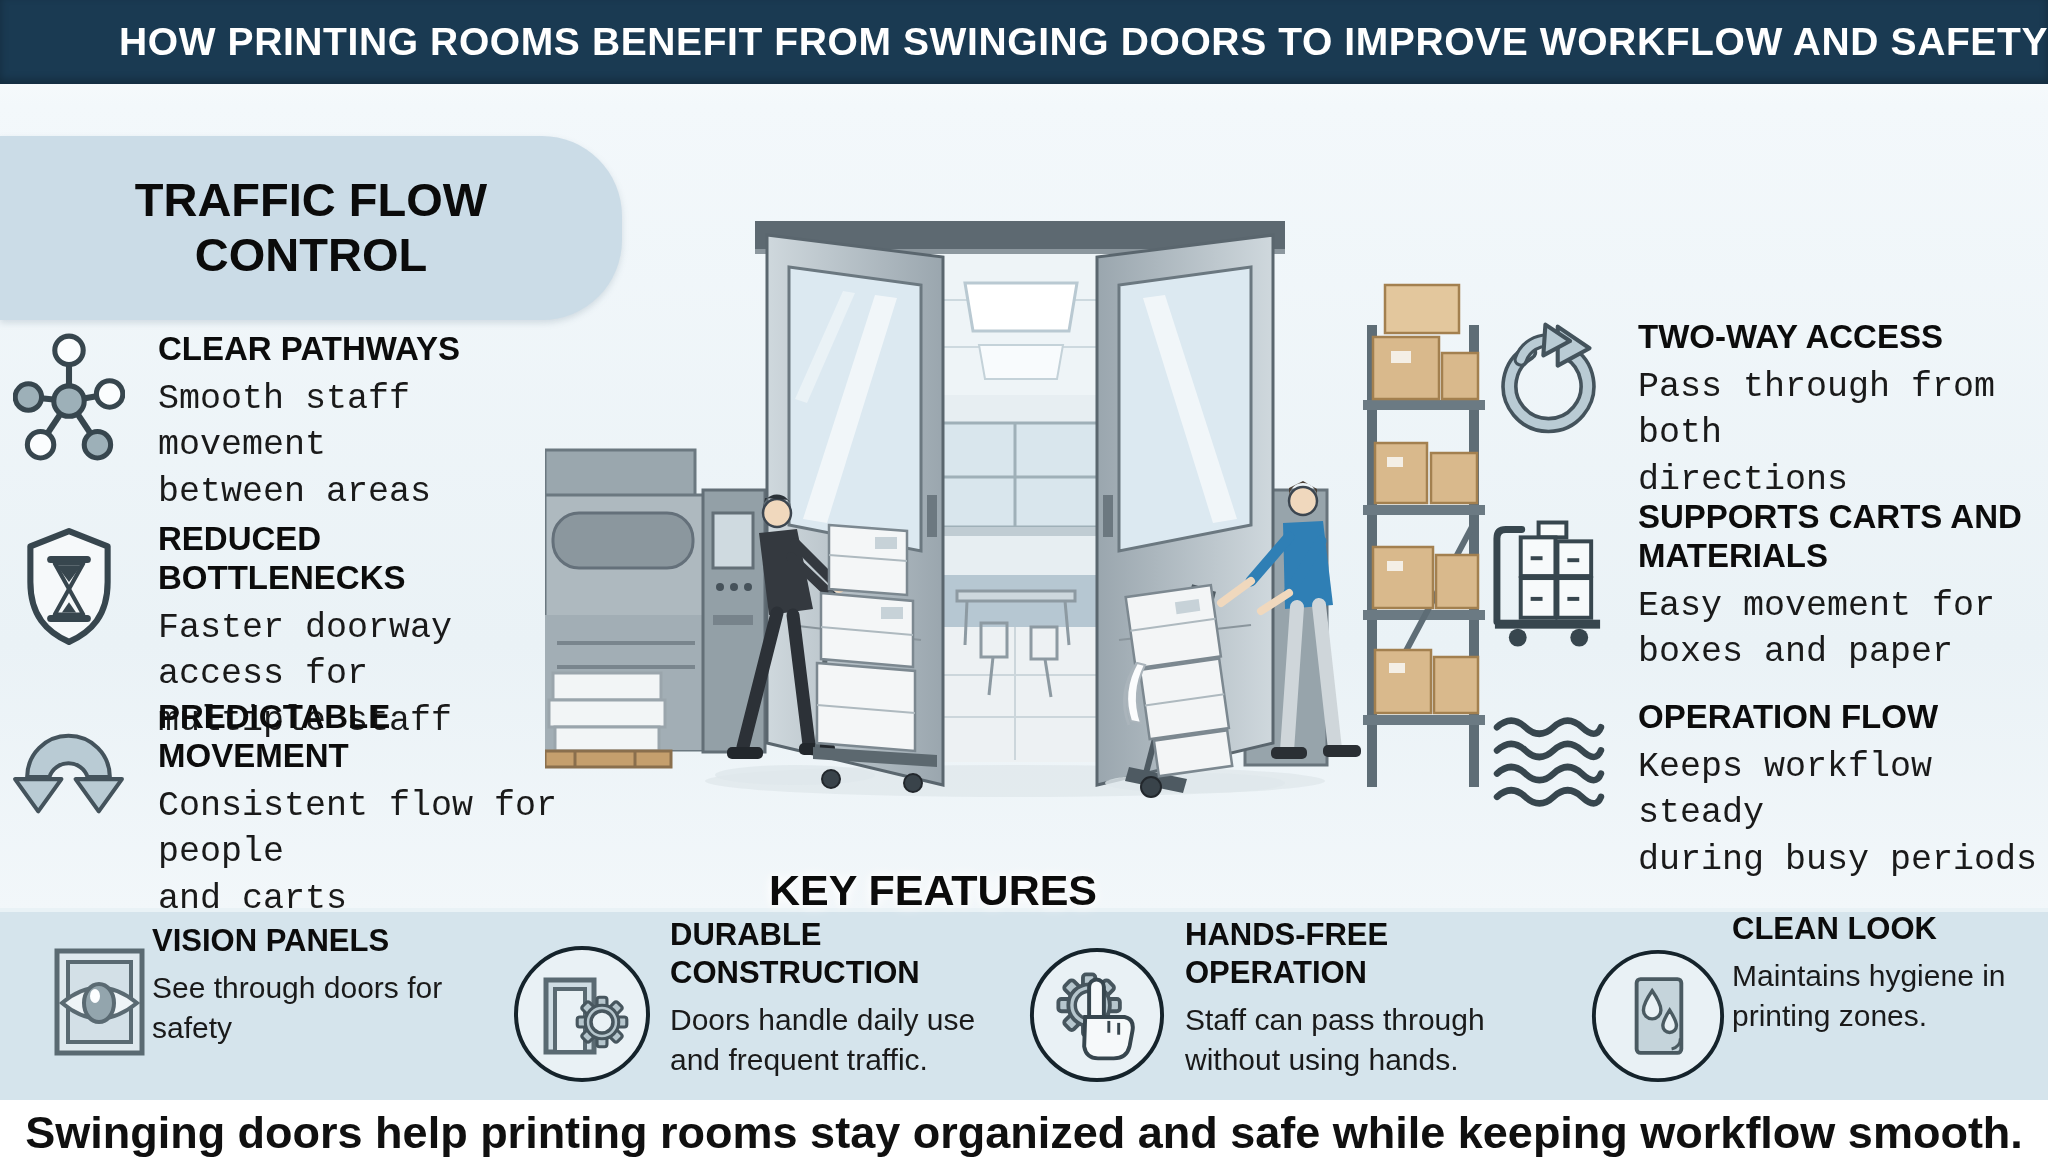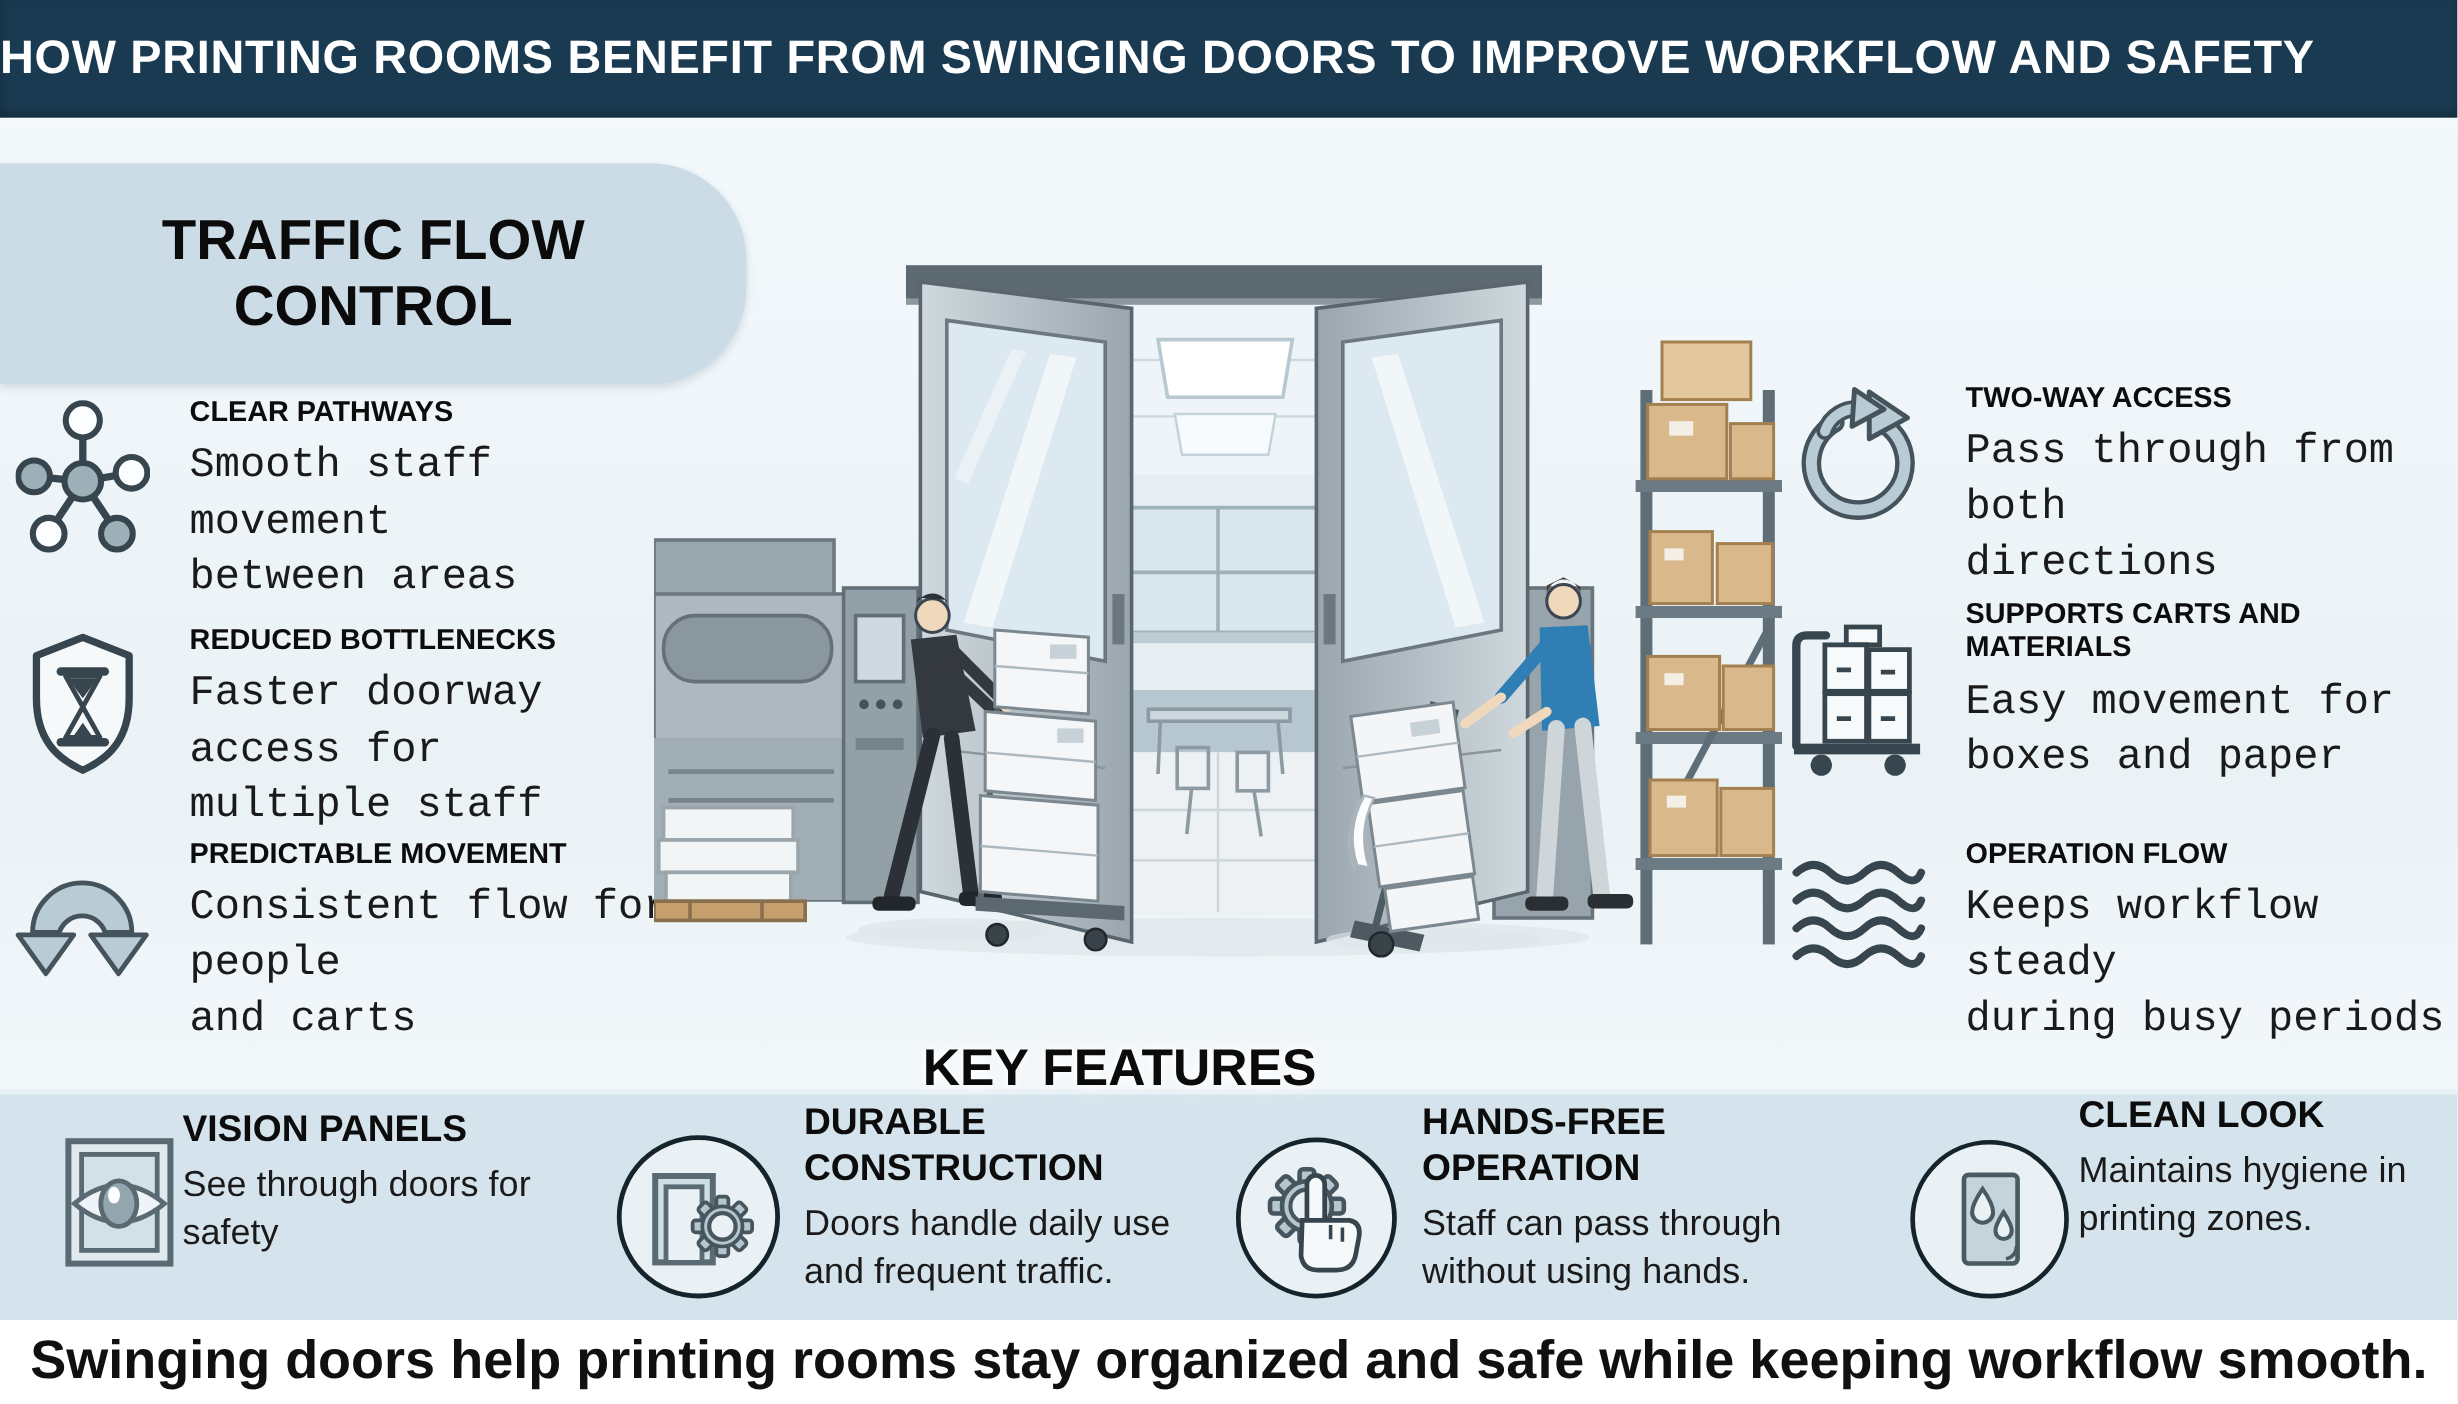--- a/index.html
+++ b/index.html
@@ -1,36 +1,36 @@
 <!DOCTYPE html>
 <html><head>
 <meta charset="utf-8">
 <style>
   html,body{margin:0;padding:0;background:#e8eef2;}
   .page{position:relative;width:2048px;height:1170px;overflow:hidden;
         font-family:"Liberation Sans",sans-serif;color:#111;
         background:linear-gradient(180deg,#ffffff 0%,#f3f8fb 9%,#eaf2f6 55%,#f2f7fa 78%);}
   
-  .header{position:absolute;left:0;top:0;width:2048px;height:98px;background:#1a3a52;
-          display:flex;align-items:center;justify-content:flex-start;
+  .header{position:absolute;left:0;top:0;width:2048px;height:84px;background:#1a3a52;
+          display:flex;align-items:center;justify-content:flex-end;
           box-shadow:inset 0 -4px 8px rgba(0,0,0,.25);}
   .header h1{margin:0;font-size:39px;font-weight:bold;color:#ffffff;letter-spacing:.6px;white-space:nowrap;}
   
   .pill{position:absolute;top:108px;height:184px;background:#cbdce7;
         display:flex;align-items:center;justify-content:center;
         box-shadow:0 3px 6px rgba(120,145,160,.25);margin-top:28px;}
   .pill.left{left:0;width:622px;border-radius:0 80px 80px 0;}
   .pill.right{right:0;width:600px;border-radius:80px 0 0 80px;}
   .pill h2{margin:0;font-size:47px;line-height:1.17;font-weight:bold;color:#0b0b0b;
            text-align:center;white-space:pre-line;}
   
   .item{position:absolute;display:flex;align-items:flex-start;}
   .item .ic{flex:0 0 auto;display:flex;justify-content:center;}
   .item .tx{padding-left:26px;}
-  .item h3{margin:0;font-size:24px;font-weight:bold;color:#0c0c0c;white-space:pre-line;line-height:1.18;}
+  .item h3{margin:0;font-size:33px;font-weight:bold;color:#0c0c0c;white-space:pre-line;line-height:1.18;}
   .item p{margin:7px 0 0 0;font-size:35px;line-height:1.33;color:#1a1a1a;white-space:pre-line;font-family:Liberation Mono, monospace;}
   .l1{left:6px;top:330px;width:566px;}
   .l2{left:6px;top:520px;width:566px;}
   .l3{left:6px;top:698px;width:576px;}
   .r1{left:1486px;top:318px;width:562px;}
   .r2{left:1486px;top:498px;width:562px;}
   .r3{left:1486px;top:698px;width:562px;}
   .icbox{width:126px;display:flex;justify-content:center;}
   
   .kf-title{position:absolute;left:0;top:866px;width:1866px;text-align:center;margin:0;

